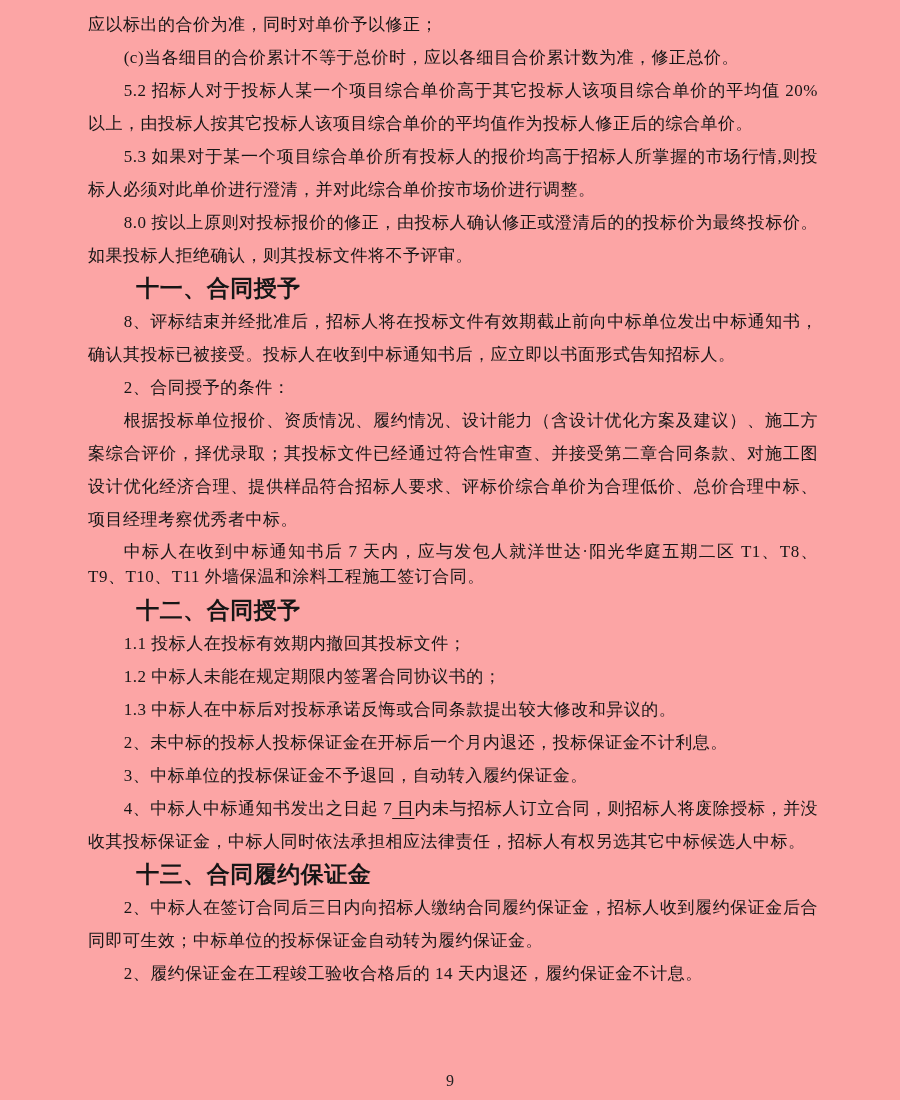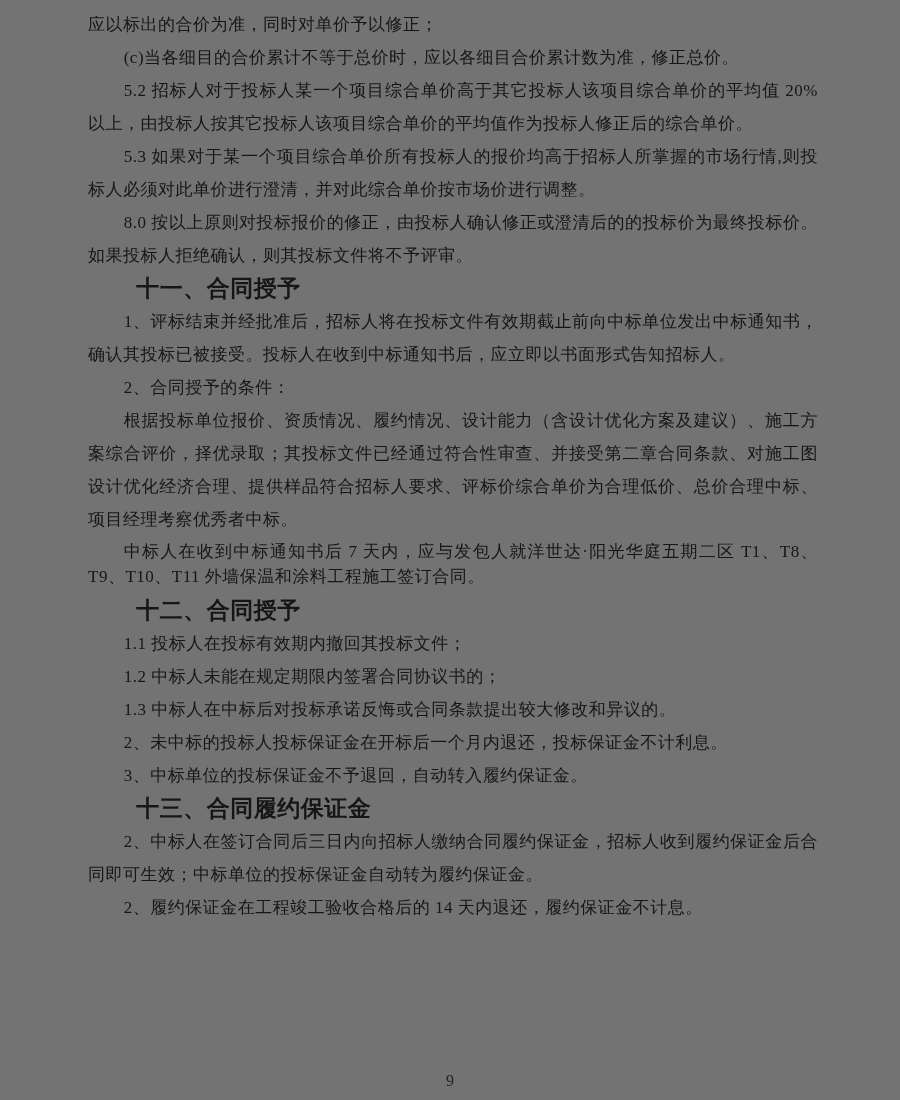--- a/index.html
+++ b/index.html
@@ -5,21 +5,21 @@
   html, body {
     margin: 0;
     padding: 0;
     background: #ffffff;
   }
   .page {
     position: relative;
     width: 900px;
     height: 1100px;
     margin: 0 auto;
-    background: #737373;
+    background: #fca5a5;
     color: #161616;
     font-family: "Liberation Serif", "DejaVu Serif", serif;
     box-sizing: border-box;
     padding: 8px 82px 0 88px;
     overflow: hidden;
   }
   .doc-body {
     width: 100%;
   }
   p.para {
@@ -63,28 +63,29 @@
 <body>
 
 <main class="page">
   <div class="doc-body" id="doc-body">
       <p class="para"><span>应以标出的合价为准，同时对单价予以修正；</span></p>
       <p class="para indent"><span>(c)当各细目的合价累计不等于总价时，应以各细目合价累计数为准，修正总价。</span></p>
       <p class="para indent"><span>5.2 招标人对于投标人某一个项目综合单价高于其它投标人该项目综合单价的平均值 20%以上，由投标人按其它投标人该项目综合单价的平均值作为投标人修正后的综合单价。</span></p>
       <p class="para indent"><span>5.3 如果对于某一个项目综合单价所有投标人的报价均高于招标人所掌握的市场行情,则投标人必须对此单价进行澄清，并对此综合单价按市场价进行调整。</span></p>
       <p class="para indent"><span>8.0 按以上原则对投标报价的修正，由投标人确认修正或澄清后的的投标价为最终投标价。如果投标人拒绝确认，则其投标文件将不予评审。</span></p>
       <p class="heading">十一、合同授予</p>
-      <p class="para indent"><span>1、评标结束并经批准后，招标人将在投标文件有效期截止前向中标单位发出中标通知书，确认其投标已被接受。投标人在收到中标通知书后，应立即以书面形式告知招标人。</span></p>
+      <p class="para indent"><span>8、评标结束并经批准后，招标人将在投标文件有效期截止前向中标单位发出中标通知书，确认其投标已被接受。投标人在收到中标通知书后，应立即以书面形式告知招标人。</span></p>
       <p class="para indent"><span>2、合同授予的条件：</span></p>
       <p class="para indent"><span>根据投标单位报价、资质情况、履约情况、设计能力（含设计优化方案及建议）、施工方案综合评价，择优录取；其投标文件已经通过符合性审查、并接受第二章合同条款、对施工图设计优化经济合理、提供样品符合招标人要求、评标价综合单价为合理低价、总价合理中标、项目经理考察优秀者中标。</span></p>
       <p class="para indent tight"><span>中标人在收到中标通知书后 7 天内，应与发包人就洋世达·阳光华庭五期二区 T1、T8、T9、T10、T11 外墙保温和涂料工程施工签订合同。</span></p>
       <p class="heading">十二、合同授予</p>
       <p class="para indent"><span>1.1 投标人在投标有效期内撤回其投标文件；</span></p>
       <p class="para indent"><span>1.2 中标人未能在规定期限内签署合同协议书的；</span></p>
       <p class="para indent"><span>1.3 中标人在中标后对投标承诺反悔或合同条款提出较大修改和异议的。</span></p>
       <p class="para indent"><span>2、未中标的投标人投标保证金在开标后一个月内退还，投标保证金不计利息。</span></p>
       <p class="para indent"><span>3、中标单位的投标保证金不予退回，自动转入履约保证金。</span></p>
+      <p class="para indent"><span>4、中标人中标通知书发出之日起 7</span><span class="u"> 日</span><span>内未与招标人订立合同，则招标人将废除授标，并没收其投标保证金，中标人同时依法承担相应法律责任，招标人有权另选其它中标候选人中标。</span></p>
       <p class="heading">十三、合同履约保证金</p>
       <p class="para indent"><span>2、中标人在签订合同后三日内向招标人缴纳合同履约保证金，招标人收到履约保证金后合同即可生效；中标单位的投标保证金自动转为履约保证金。</span></p>
       <p class="para indent"><span>2、履约保证金在工程竣工验收合格后的 14 天内退还，履约保证金不计息。</span></p>
     </div>
   <div class="page-number">9</div>
 </main>
 
 </body></html>

